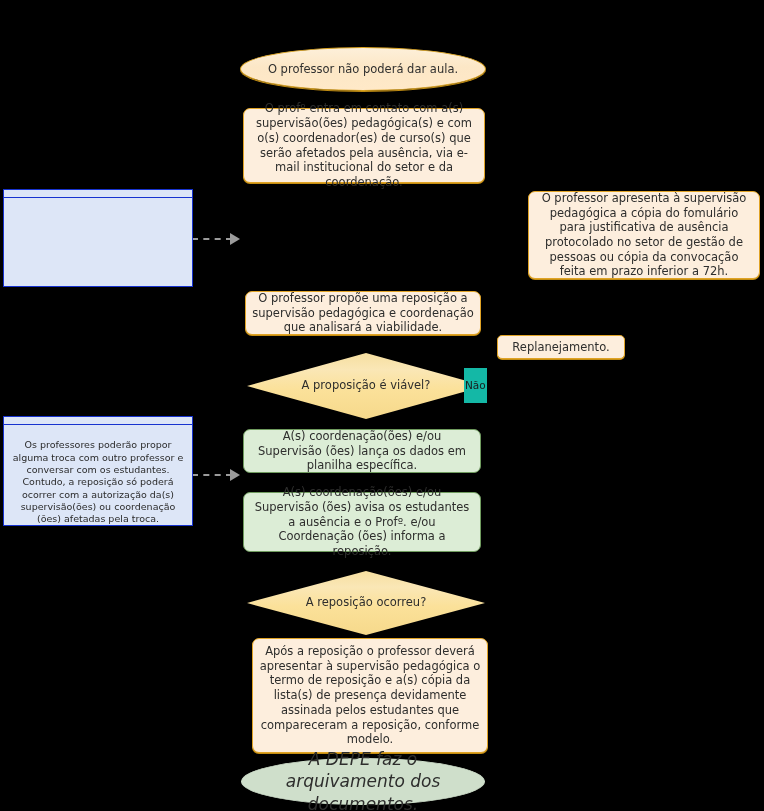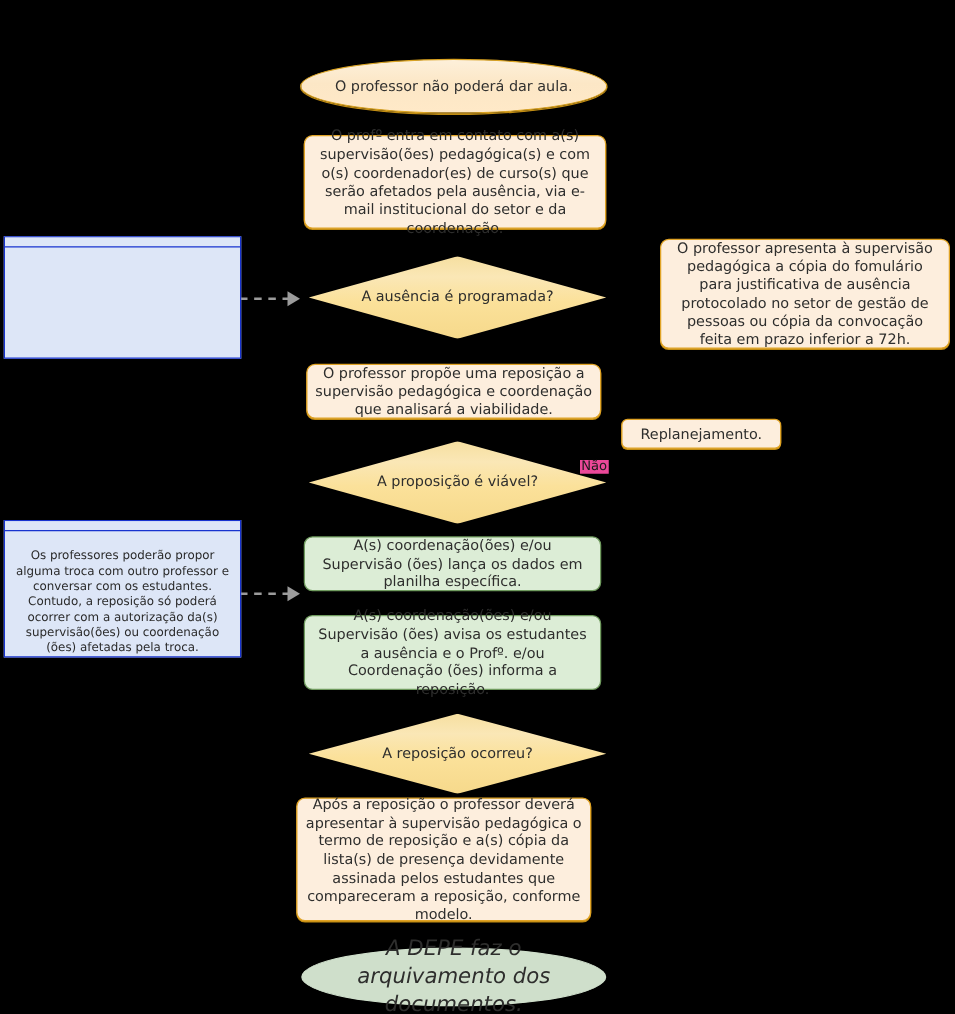--- a/index.html
+++ b/index.html
@@ -97,25 +97,25 @@
     height:8px;
     background:#dde6f7;
     border-bottom:1px solid #1733cf;
     box-sizing:border-box;
   }
   .note-body{position:relative;width:100%;}
 
   
   .edge-label{
     position:absolute;
-    background:#ec4899;
+    background:#14b8a6;
     color:#1b1b1b;
     font-size:10.5px;
     line-height:1.05;
-    padding:0px 1px;
+    padding:12px 1px;
     border:0;
   }
 
   
   .dash-line{
     position:absolute;
     height:0;
     border-top:2px dashed #9b9b9b;
   }
   .dash-head{
@@ -142,23 +142,20 @@
   </div>
 
   <div class="node box-orange" style="left:243px;top:108px;width:242px;height:75px;">
     <span>O profº entra em contato com a(s) supervisão(ões) pedagógica(s) e com o(s) coordenador(es) de curso(s) que serão afetados pela ausência, via e-mail institucional do setor e da coordenação.</span>
   </div>
 
   <div class="node note" style="left:3px;top:189px;width:190px;height:98px;">
     <div class="note-strip"></div>
   </div>
 
-  <div class="node diamond" style="left:247px;top:205px;width:238px;height:66px;">
-    <span>A ausência é programada?</span>
-  </div>
 
   <div class="node box-orange" style="left:528px;top:191px;width:232px;height:88px;">
     <span>O professor apresenta à supervisão pedagógica a cópia do fomulário para justificativa de ausência protocolado no setor de gestão de pessoas ou cópia da convocação feita em prazo inferior a 72h.</span>
   </div>
 
   <div class="node box-orange" style="left:245px;top:291px;width:236px;height:44px;">
     <span>O professor propõe uma reposição a supervisão pedagógica e coordenação que analisará a viabilidade.</span>
   </div>
 
   <div class="node box-orange-sm" style="left:497px;top:335px;width:128px;height:24px;">
@@ -183,21 +180,21 @@
   </div>
 
   <div class="node box-green" style="left:243px;top:492px;width:238px;height:60px;">
     <span>A(s) coordenação(ões) e/ou Supervisão (ões) avisa os estudantes a ausência e o Profº. e/ou Coordenação (ões) informa a reposição.</span>
   </div>
 
   <div class="node diamond" style="left:247px;top:571px;width:238px;height:64px;">
     <span>A reposição ocorreu?</span>
   </div>
 
-  <div class="node box-orange" style="left:237px;top:638px;width:236px;height:99px;align-items:center;">
+  <div class="node box-orange" style="left:252px;top:638px;width:236px;height:115px;align-items:center;">
     <span>Após a reposição o professor deverá apresentar à supervisão pedagógica o termo de reposição e a(s) cópia da lista(s) de presença devidamente assinada pelos estudantes que compareceram a reposição, conforme modelo.</span>
   </div>
 
   <div class="node ellipse-end" style="left:241px;top:758px;width:244px;height:47px;">
     <span>A DEPE faz o arquivamento dos documentos.</span>
   </div>
 
 </div>
 
 </body></html>

